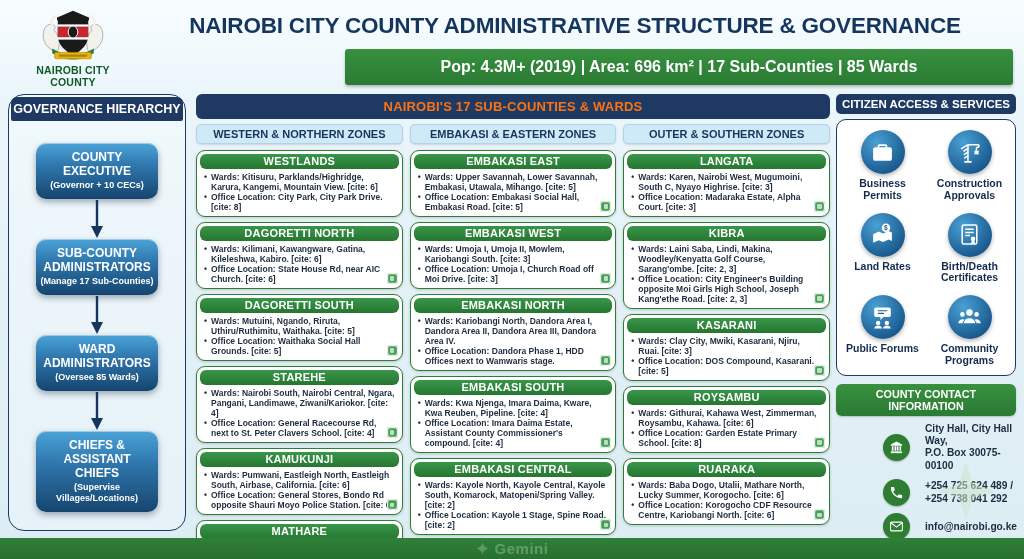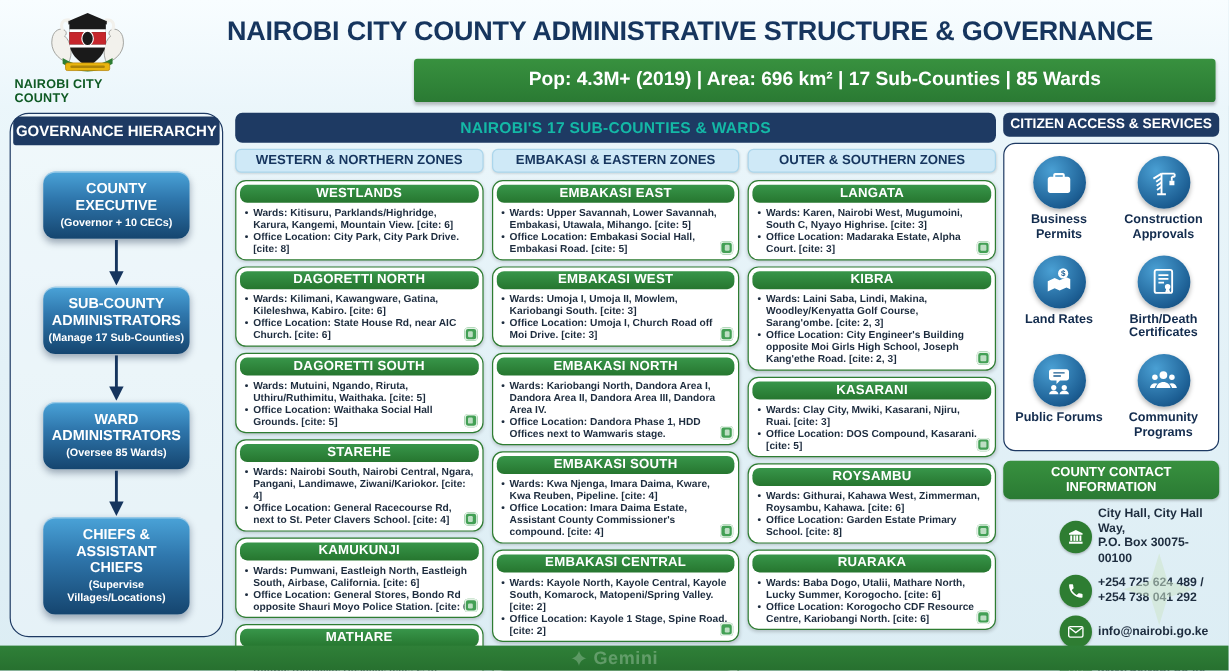--- a/index.html
+++ b/index.html
@@ -2,21 +2,21 @@
 <html><head>
 <meta charset="utf-8">
 <style>
   html,body{margin:0;padding:0;background:#cfe2ea;}
   .stage{position:relative;width:1024px;height:559px;overflow:hidden;
          background:linear-gradient(180deg,#eef8fc 0%,#e3f1f7 55%,#dcedf4 100%);
          font-family:"Liberation Sans",sans-serif;-webkit-font-smoothing:antialiased;}
   .header-band{position:absolute;left:0;top:0;width:100%;height:88px;
          background:linear-gradient(180deg,#f8fdff,#ebf6fb);}
   
-  .logo{position:absolute;left:12px;top:2px;width:122px;text-align:left;}
+  .logo{position:absolute;left:12px;top:2px;width:122px;text-align:center;}
   .logo svg{width:96px;height:64px;display:block;margin:0 auto;}
   .logo-text{font-size:10.5px;font-weight:bold;color:#0f5a24;letter-spacing:.2px;margin-top:-2px;}
   .title{position:absolute;left:138px;right:12px;top:13px;text-align:center;
          font-size:22.5px;font-weight:bold;color:#16355e;letter-spacing:-.2px;white-space:nowrap;}
   .stats-bar{position:absolute;left:345px;width:668px;top:49px;height:36px;border-radius:3px;
          background:linear-gradient(180deg,#38913f,#2a7a33);box-shadow:0 2px 3px rgba(0,0,0,.25);
          color:#fff;font-weight:bold;font-size:16px;display:flex;align-items:center;justify-content:center;}
   
   .hier{position:absolute;left:8px;top:94px;width:178px;height:437px;border:1.5px solid #1e3a63;
         border-radius:16px;background:rgba(255,255,255,.28);box-sizing:border-box;}
@@ -26,21 +26,21 @@
   .hier-step{display:flex;flex-direction:column;align-items:center;}
   .hier-box{width:122px;box-sizing:border-box;border-radius:10px;text-align:center;color:#fff;
         padding:8px 4px 9px;background:linear-gradient(180deg,#4aa3d8 0%,#2f77ad 40%,#15456f 100%);
         box-shadow:0 3px 6px rgba(10,30,60,.35), inset 0 1px 0 rgba(255,255,255,.45);}
   .hier-name{font-size:12px;font-weight:bold;line-height:1.16;}
   .hier-detail{font-size:9px;font-weight:bold;margin-top:1px;line-height:1.15;}
   .hier-arrow{height:40px;display:flex;align-items:center;justify-content:center;}
   .hier-step:last-child .hier-arrow{display:none;}
   
   .mid{position:absolute;left:196px;top:94px;width:634px;}
-  .mid-header{background:#1e3a63;color:#14b8a6;font-weight:bold;font-size:13px;text-align:center;
+  .mid-header{background:#1e3a63;color:#f97316;font-weight:bold;font-size:13px;text-align:center;
         padding:5px 0;border-radius:6px;letter-spacing:.2px;}
   .zones{display:flex;gap:7px;margin-top:5px;}
   .zone{flex:1;min-width:0;}
   .zone-header{background:#cfe9f7;border:1px solid #abd6ec;color:#16355e;font-weight:bold;
         font-size:11px;text-align:center;padding:3px 0;border-radius:5px;box-shadow:0 1px 2px rgba(0,0,0,.12);}
   .cards{margin-top:6px;display:flex;flex-direction:column;gap:5px;}
   .card{position:relative;background:#fff;border:1.6px solid #2e7d32;border-radius:9px;
         box-shadow:0 1px 3px rgba(0,0,0,.18);padding-bottom:3px;}
   .card-header{margin:3px 3px 2px;background:linear-gradient(180deg,#38964a,#26762f);color:#fff;
         font-weight:bold;font-size:11px;text-align:center;border-radius:6px;padding:1px 0 2px;letter-spacing:.2px;}
@@ -60,21 +60,21 @@
   .svc-item{display:flex;flex-direction:column;align-items:center;text-align:center;}
   .svc-icon{width:44px;height:44px;border-radius:50%;display:flex;align-items:center;justify-content:center;
         background:radial-gradient(circle at 35% 28%,#4aa0d4,#1c5e93 70%,#123f66);
         box-shadow:0 2px 4px rgba(0,0,0,.3);}
   .svc-icon svg{width:25px;height:25px;}
   .svc-label{margin-top:4px;font-size:10.5px;font-weight:bold;color:#132c4e;line-height:1.12;}
   .contact-header{margin-top:8px;background:linear-gradient(180deg,#38913f,#2a7a33);color:#fff;
         font-weight:bold;font-size:10.8px;text-align:center;padding:4px 2px;border-radius:6px;
         box-shadow:0 1px 2px rgba(0,0,0,.2);}
   .contact-list{margin-top:7px;display:flex;flex-direction:column;gap:7px;padding-left:3px;}
-  .contact-item{display:flex;align-items:center;gap:5px;padding-left:44px;}
+  .contact-item{display:flex;align-items:center;gap:15px;padding-left:44px;}
   .contact-icon{flex:0 0 27px;width:27px;height:27px;border-radius:50%;background:#2e7d32;
         display:flex;align-items:center;justify-content:center;box-shadow:0 1px 2px rgba(0,0,0,.25);}
   .contact-icon svg{width:15px;height:15px;}
   .contact-text{font-size:10.2px;font-weight:bold;color:#1d2c3e;white-space:pre-line;line-height:1.22;}
   
   .footer{position:absolute;left:0;right:0;bottom:0;height:21px;
         background:linear-gradient(180deg,#2f8038,#27702f);display:flex;align-items:center;justify-content:center;}
   .watermark{display:flex;align-items:center;gap:6px;color:rgba(215,232,218,.32);
         font-weight:bold;font-size:15px;letter-spacing:.5px;}
   .watermark svg{width:13px;height:13px;opacity:.9;}

